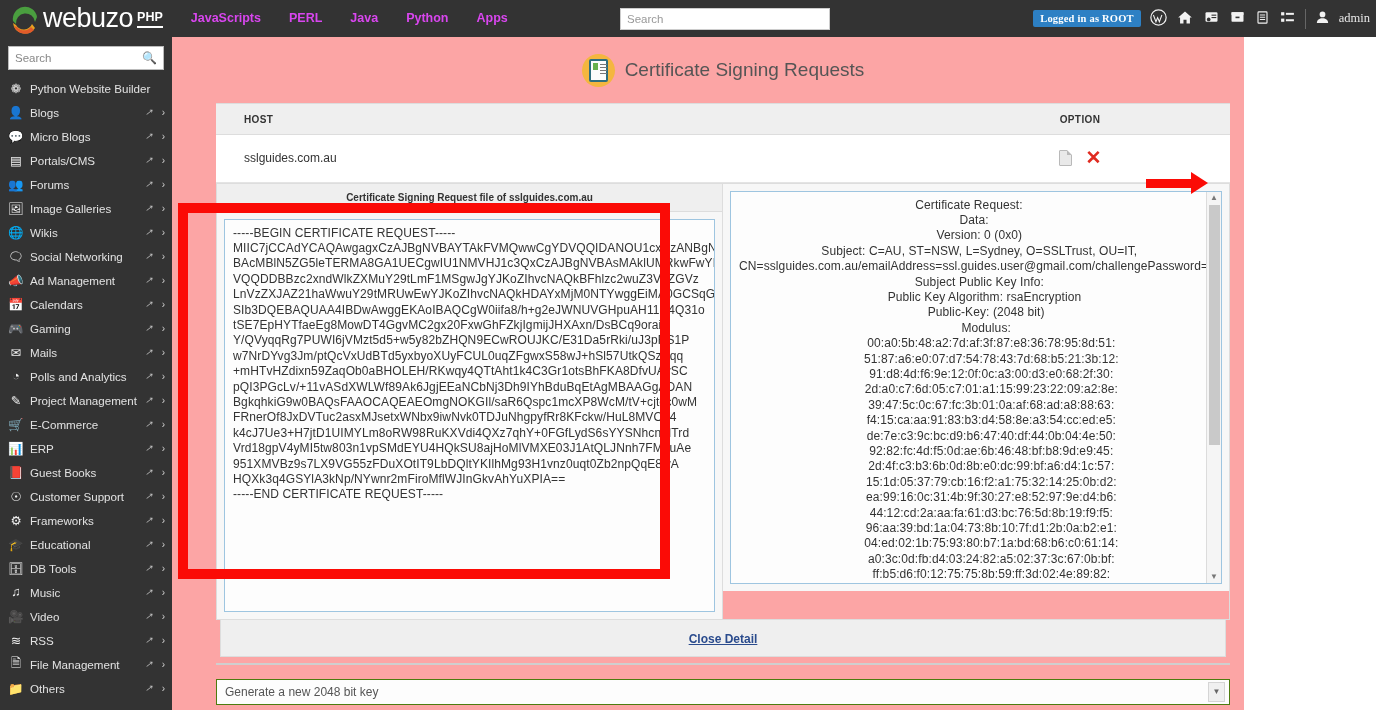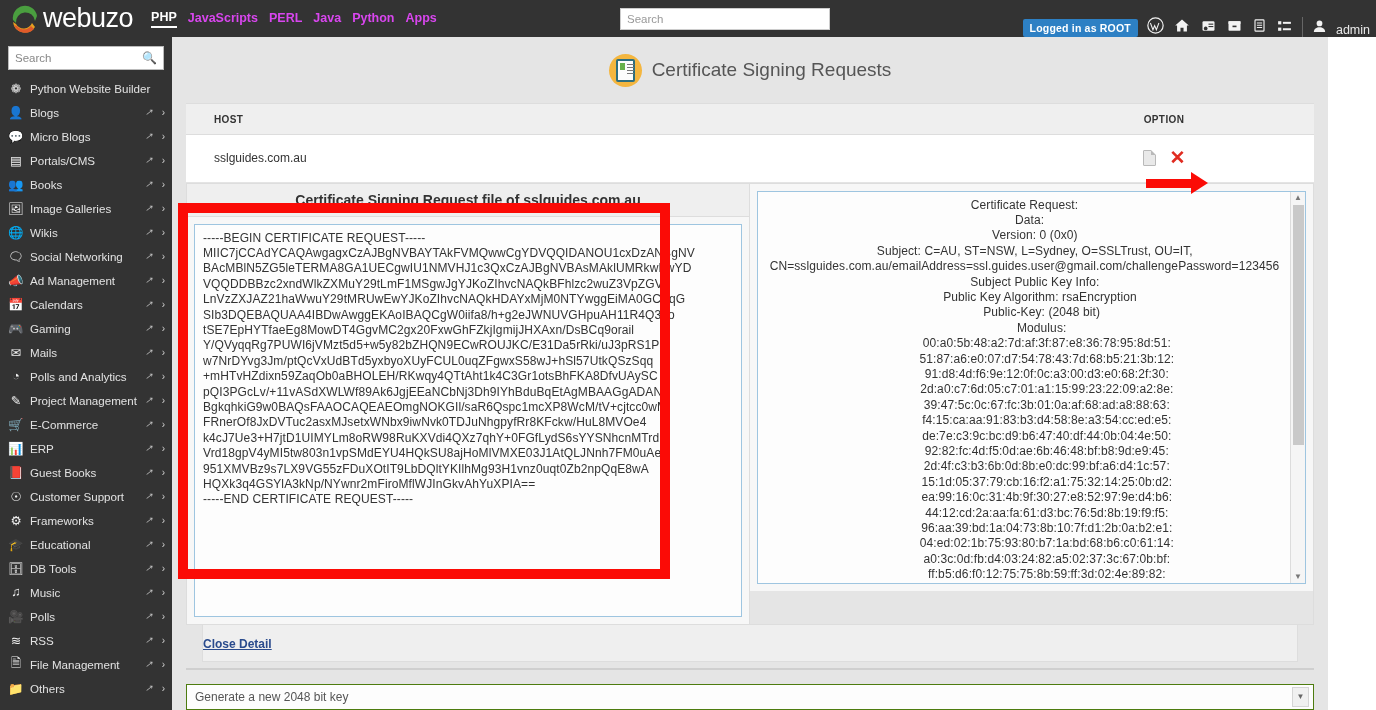--- a/index.html
+++ b/index.html
@@ -8,38 +8,38 @@
     width:1376px; height:710px;
     font-family:"Liberation Sans", sans-serif;
     background:#ffffff; overflow:hidden; position:relative;
   }
 
   
   .topbar {
     position:absolute; top:0; left:0; width:1376px; height:37px;
     background:#333333; display:flex; align-items:center;
   }
-  .brand { display:flex; align-items:flex-start; margin-left:10px; }
+  .brand { display:flex; align-items:center; margin-left:10px; }
   .brand-logo { width:30px; height:30px; position:relative; }
   .brand-text { color:#ffffff; font-size:27px; letter-spacing:-0.5px; margin-left:3px; font-weight:400; }
 
-  .topnav { display:flex; align-items:center; margin-left:18px; gap:11px; }
+  .topnav { display:flex; align-items:center; margin-left:4px; gap:28px; }
   .topnav a {
     color:#d946ef; font-size:12.5px; font-weight:bold; text-decoration:none;
     padding-bottom:2px;
   }
   .topnav a.active { color:#ffffff; border-bottom:2px solid #ffffff; }
 
   .top-search {
     position:absolute; left:620px; top:8px; width:210px; height:22px;
     background:#fff; border:1px solid #ccc; font-size:11.5px; color:#999;
     padding:0 6px; line-height:20px;
   }
 
-  .topright { position:absolute; right:6px; top:0; height:37px; display:flex; align-items:flex-end; gap:9px; }
+  .topright { position:absolute; right:6px; top:0; height:37px; display:flex; align-items:center; gap:9px;font-family:Liberation Serif, serif; }
   .badge-root {
     background:#2d80c4; color:#fff; font-size:10.5px; font-weight:bold;
     padding:3px 7px; border-radius:2px; letter-spacing:0.2px;
   }
   .tico { color:#f2f2f2; font-size:16px; line-height:1; display:inline-block; }
   .divider-v { width:1px; height:20px; background:#666; }
   .admin-name { color:#e8e8e8; font-size:12.5px; }
 
   
   .sidebar {
@@ -57,22 +57,22 @@
     display:flex; align-items:center; height:24px; padding:0 7px;
     color:#e2e2e2; font-size:11.6px; position:relative; white-space:nowrap;
   }
   .side-item .si-ico { width:18px; font-size:12.5px; text-align:center; color:#f0f0f0; margin-right:5px; }
   .side-item .si-label { flex:1; overflow:hidden; }
   .side-item .si-ext { font-size:9px; color:#bdbdbd; font-style:italic; margin-right:9px; }
   .side-item .si-chev { font-size:10px; color:#cfcfcf; }
 
   
   .main {
-    position:absolute; top:37px; left:172px; width:1156px; height:673px;
-    background:#e5e5e5; overflow:hidden;
+    position:absolute; top:37px; left:172px; width:1072px; height:673px;
+    background:#fca5a5; overflow:hidden;padding-left:30px;
   }
   .page-title-row {
     display:flex; align-items:center; justify-content:center;
     height:66px; gap:10px;
   }
   .pt-icon {
     width:33px; height:33px; border-radius:50%; background:#f4b63f;
     position:relative; display:flex; align-items:center; justify-content:center;
   }
   .pt-icon .clip {
@@ -106,21 +106,21 @@
   .opt-icons { display:inline-flex; align-items:center; gap:14px; justify-content:center; }
   .doc-ico { width:13px; height:16px; background:#e9e9e9; border:1px solid #b9b9b9; border-radius:1px; display:inline-block; position:relative; }
   .doc-ico::after { content:""; position:absolute; right:-1px; top:-1px; border-width:0 5px 5px 0; border-style:solid; border-color:#fff #fff #b9b9b9 #b9b9b9; }
   .x-ico { color:#e02b20; font-size:19px; font-weight:bold; line-height:1; }
 
   
   .detail-wrap { display:flex; gap:0; margin:0 14px; }
   .panel { width:50%; border:1px solid #ddd; }
   .panel + .panel { border-left:none; }
   .panel-head {
-    background:#efefef; text-align:center; font-size:14px; color:#333;
+    background:#efefef; text-align:center; font-size:10px; color:#333;
     padding:8px 0; font-weight:bold; border-bottom:1px solid #ddd;
   }
   .panel-body { padding:7px; background:#f7f7f7; }
   .txtbox {
     background:#fdfdfd; border:1px solid #9ec5e0; height:393px;
     overflow:hidden; padding:6px 8px; position:relative;
   }
   .txtbox pre {
     margin:0; font-family:"Liberation Sans", sans-serif; font-size:12px;
     color:#333; line-height:15.4px; white-space:pre; letter-spacing:0.1px;
@@ -128,22 +128,22 @@
   .txtbox.with-scroll { padding-right:22px;text-align:center; }
   .vscroll {
     position:absolute; right:0; top:0; width:15px; height:100%;
     background:#f5f5f5; border-left:1px solid #dcdcdc;
     display:flex; flex-direction:column; justify-content:space-between; align-items:center;
   }
   .vscroll .arw { font-size:8px; color:#777; line-height:12px; }
   .vscroll .thumb { position:absolute; top:13px; left:2px; width:11px; height:240px; background:#c9c9c9; }
 
   .close-bar {
-    margin:0 30px; background:#efefef; border:1px solid #ddd; border-top:none;
-    text-align:left; padding:9px 0;
+    margin:0 18px; background:#efefef; border:1px solid #ddd; border-top:none;
+    text-align:center; padding:9px 0;
   }
   .close-bar a { font-size:12px; color:#2a4b8d; text-decoration:underline; font-weight:bold; }
 
   .bottom-sep { margin:6px 14px 0 14px; border-top:2px solid #cfcfcf; }
   .keyrow { display:flex; align-items:center; margin:14px 14px 0 14px; }
   .keyrow .klabel { font-size:12px; color:#333; width:510px; }
   .keyrow .kselect {
     flex:1; height:26px; border:1px solid #4d7c0f; background:#fdfdfd;
     font-size:12px; color:#555; padding:3px 8px; position:relative;
     display:flex; align-items:center;
@@ -269,21 +269,21 @@
         <span class="si-chev">›</span>
       </div>
       <div class="side-item">
         <span class="si-ico">▤</span>
         <span class="si-label">Portals/CMS</span>
         <span class="si-ext">↗</span>
         <span class="si-chev">›</span>
       </div>
       <div class="side-item">
         <span class="si-ico">👥</span>
-        <span class="si-label">Books</span>
+        <span class="si-label">Forums</span>
         <span class="si-ext">↗</span>
         <span class="si-chev">›</span>
       </div>
       <div class="side-item">
         <span class="si-ico">🖼</span>
         <span class="si-label">Image Galleries</span>
         <span class="si-ext">↗</span>
         <span class="si-chev">›</span>
       </div>
       <div class="side-item">
@@ -377,21 +377,21 @@
         <span class="si-chev">›</span>
       </div>
       <div class="side-item">
         <span class="si-ico">♫</span>
         <span class="si-label">Music</span>
         <span class="si-ext">↗</span>
         <span class="si-chev">›</span>
       </div>
       <div class="side-item">
         <span class="si-ico">🎥</span>
-        <span class="si-label">Polls</span>
+        <span class="si-label">Video</span>
         <span class="si-ext">↗</span>
         <span class="si-chev">›</span>
       </div>
       <div class="side-item">
         <span class="si-ico">≋</span>
         <span class="si-label">RSS</span>
         <span class="si-ext">↗</span>
         <span class="si-chev">›</span>
       </div>
       <div class="side-item">

